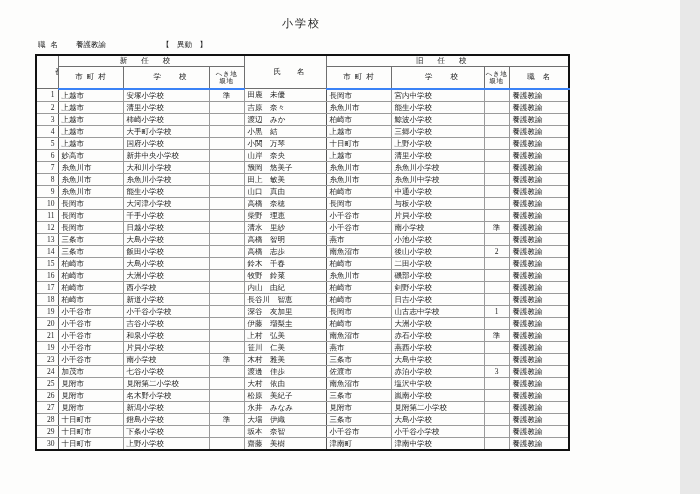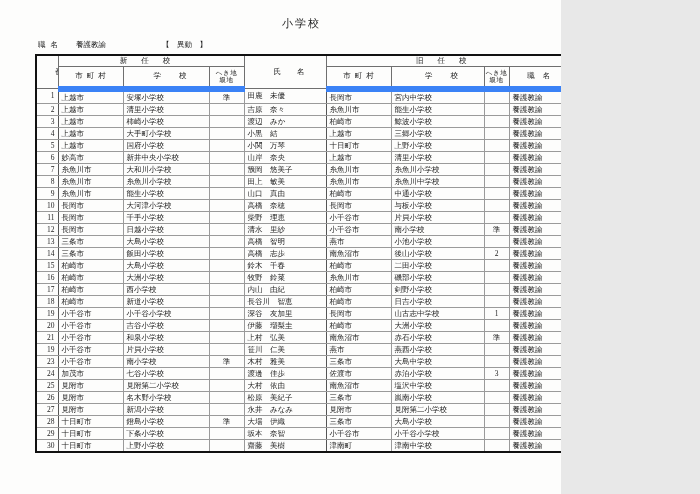--- a/index.html
+++ b/index.html
@@ -1,19 +1,19 @@
 <!DOCTYPE html>
 <html><head>
 <meta charset="utf-8">
 <style>
   * { margin: 0; padding: 0; box-sizing: border-box; }
   html, body { background: #e8e8e8; }
   .page {
     position: relative;
-    width: 561px; height: 494px;
+    width: 680px; height: 494px;
     background: #fdfdfc;
     font-family: "Liberation Serif", "DejaVu Serif", serif;
     color: #1c1c1c;
     overflow: hidden;
   }
   .title {
     position: absolute; top: 16px; left: 35px; width: 533px;
     text-align: center; font-size: 11px; letter-spacing: 2px;
   }
   .meta-row { position: absolute; top: 40px; left: 38px; height: 12px; font-size: 7.5px; }
@@ -30,21 +30,21 @@
   th, td {
     border: 1px solid #9a9a9a;
     font-weight: normal;
     font-size: 7.5px;
     overflow: hidden;
     white-space: nowrap;
   }
   thead th { border-color: #6f6f6f; text-align: center; vertical-align: middle; }
   thead tr.group-row th { height: 11px; }
   thead tr.sub-row th { height: 22px; }
-  thead tr.sub-row th { border-bottom: 6px solid #3b82f6; }
+  thead tr.sub-row th { border-bottom: 2px solid #3b82f6; }
   .ls-group { letter-spacing: 14px; padding-left: 2px; }
   .ls-name  { letter-spacing: 16px; padding-left: 24px; }
   .ls-school{ letter-spacing: 18px; padding-left: 26px; }
   .ls-city  { letter-spacing: 4px;  padding-left: 4px; }
   .ls-title { letter-spacing: 8px;  padding-left: 8px; }
   .ls-no    { letter-spacing: 1px;  padding-left: 18px; }
   th.heki { white-space: normal; }
   .heki-inner {
     display: inline-block; width: 22px;
     font-size: 6.5px; line-height: 7.5px;

